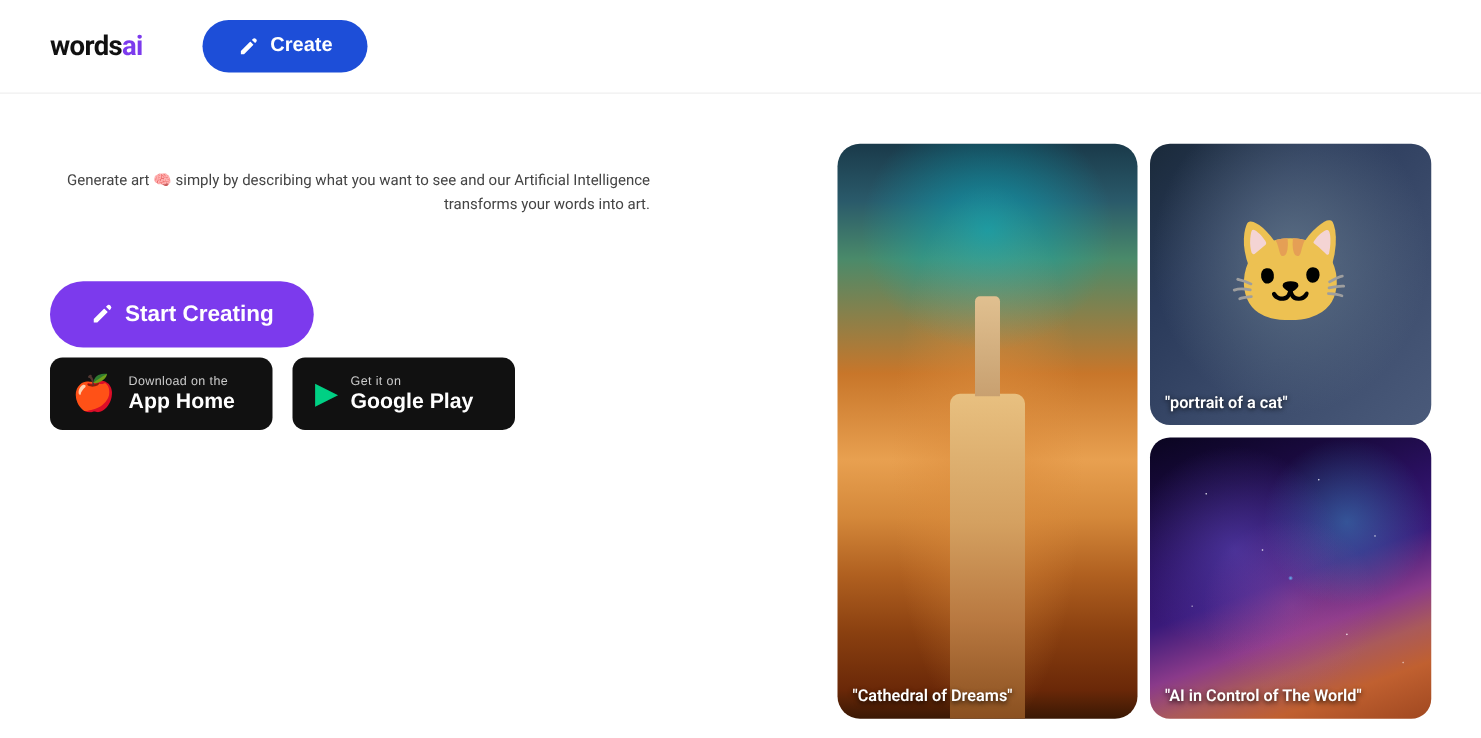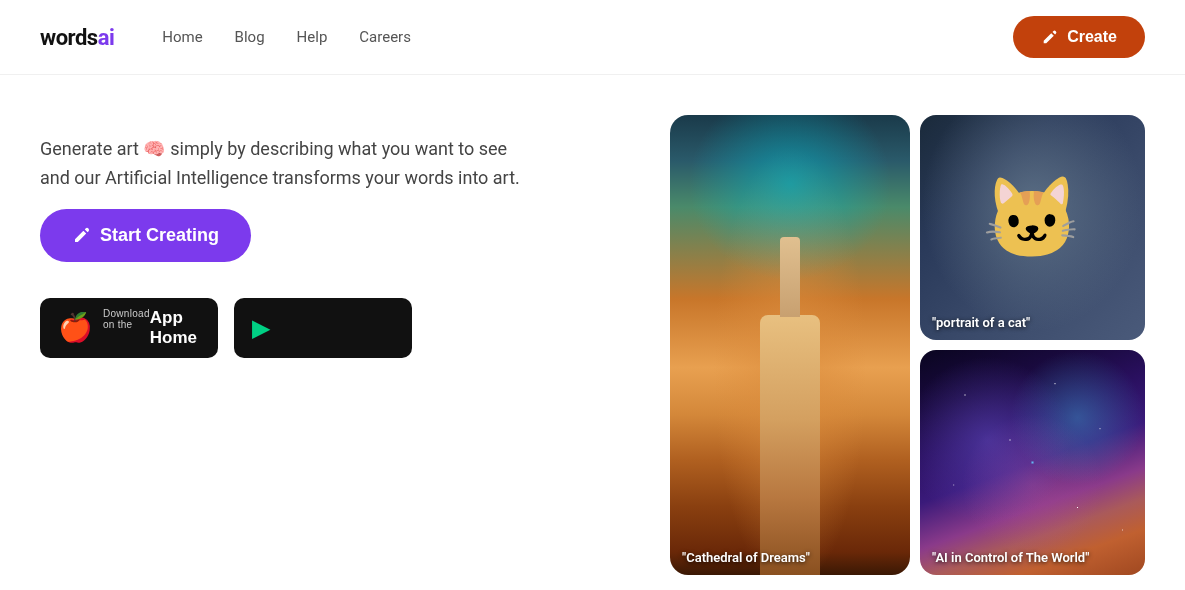--- a/index.html
+++ b/index.html
@@ -33,21 +33,21 @@
       gap: 32px;
       flex: 1;
     }
     nav a {
       text-decoration: none;
       color: #555;
       font-size: 15px;
       font-weight: 400;
     }
     .header-create-btn {
-      background: #c2410c;
+      background: #1d4ed8;
       color: #fff;
       border: none;
       border-radius: 50px;
       padding: 12px 28px;
       font-size: 16px;
       font-weight: 600;
       cursor: pointer;
       display: flex;
       align-items: center;
       gap: 8px;
@@ -74,39 +74,39 @@
     }
     .hero-title {
       font-size: 58px;
       font-weight: 800;
       line-height: 1.1;
       color: #111;
       margin-bottom: 20px;
       letter-spacing: -1px;
     }
     .hero-subtitle {
-      font-size: 18px;
+      font-size: 12px;
       color: #444;
       line-height: 1.6;
       max-width: 480px;
-      margin-bottom: 16px;
+      margin-bottom: 52px;
+      text-align: right;
     }
     .start-creating-btn {
       background: #7c3aed;
       color: #fff;
       border: none;
       border-radius: 50px;
       padding: 16px 32px;
       font-size: 18px;
       font-weight: 600;
       cursor: pointer;
       display: inline-flex;
       align-items: flex-start;
       gap: 8px;
-      margin-bottom: 28px;
     }
     .store-buttons {
       display: flex;
       gap: 16px;
       margin-top: 8px;
     }
     .store-btn {
       background: #111;
       color: #fff;
       border: none;
@@ -118,21 +118,21 @@
       cursor: pointer;
       width: 178px;
       min-height: 58px;
     }
     .store-btn .store-icon {
       font-size: 28px;
       line-height: 1;
     }
     .store-btn .store-text {
       display: flex;
-      flex-direction: row;
+      flex-direction: column;
       text-align: left;
     }
     .store-btn .store-line1 {
       font-size: 10px;
       font-weight: 400;
       color: #ccc;
       letter-spacing: 0.3px;
     }
     .store-btn .store-line2 {
       font-size: 17px;
@@ -292,26 +292,20 @@
       transform: translateX(-50%);
     }
   </style>
 </head>
 <body>
 
 <header>
   <div class="logo">
     <span class="starry" style="color: rgb(17, 17, 17);">words</span><span class="ai" style="color: rgb(124, 58, 237); margin-top: 36px;">ai</span>
   </div>
-  <nav>
-    <a href="#">Home</a>
-    <a href="#">Blog</a>
-    <a href="#">Help</a>
-    <a href="#">Careers</a>
-  </nav>
   <button class="header-create-btn">
     <svg class="pencil-icon-white" viewBox="0 0 20 20" fill="currentColor">
       <path d="M13.586 3.586a2 2 0 112.828 2.828l-.793.793-2.828-2.828.793-.793zM11.379 5.793L3 14.172V17h2.828l8.38-8.379-2.83-2.828z"></path>
     </svg>
     <span>Create</span>
   </button>
 </header>
 
 <div class="main-content">
 
@@ -330,20 +324,24 @@
       <button class="store-btn">
         <span class="store-icon">🍎</span>
         <div class="store-text">
           <span class="store-line1">Download on the</span>
           <span class="store-line2">App Home</span>
         </div>
       </button>
 
       <button class="store-btn">
         <span class="store-icon" style="color: rgb(0, 208, 132); font-size: 24px;">▶</span>
+        <div class="store-text">
+          <span class="store-line1">Get it on</span>
+          <span class="store-line2">Google Play</span>
+        </div>
       </button>
     </div>
   </div>
 
   <div class="right-side">
 
     <div class="art-card tall card-cathedral" style="grid-row: span 2;">
       <div class="cathedral-detail">
         <div class="tower-shape">
           <div class="tower-top"></div>

